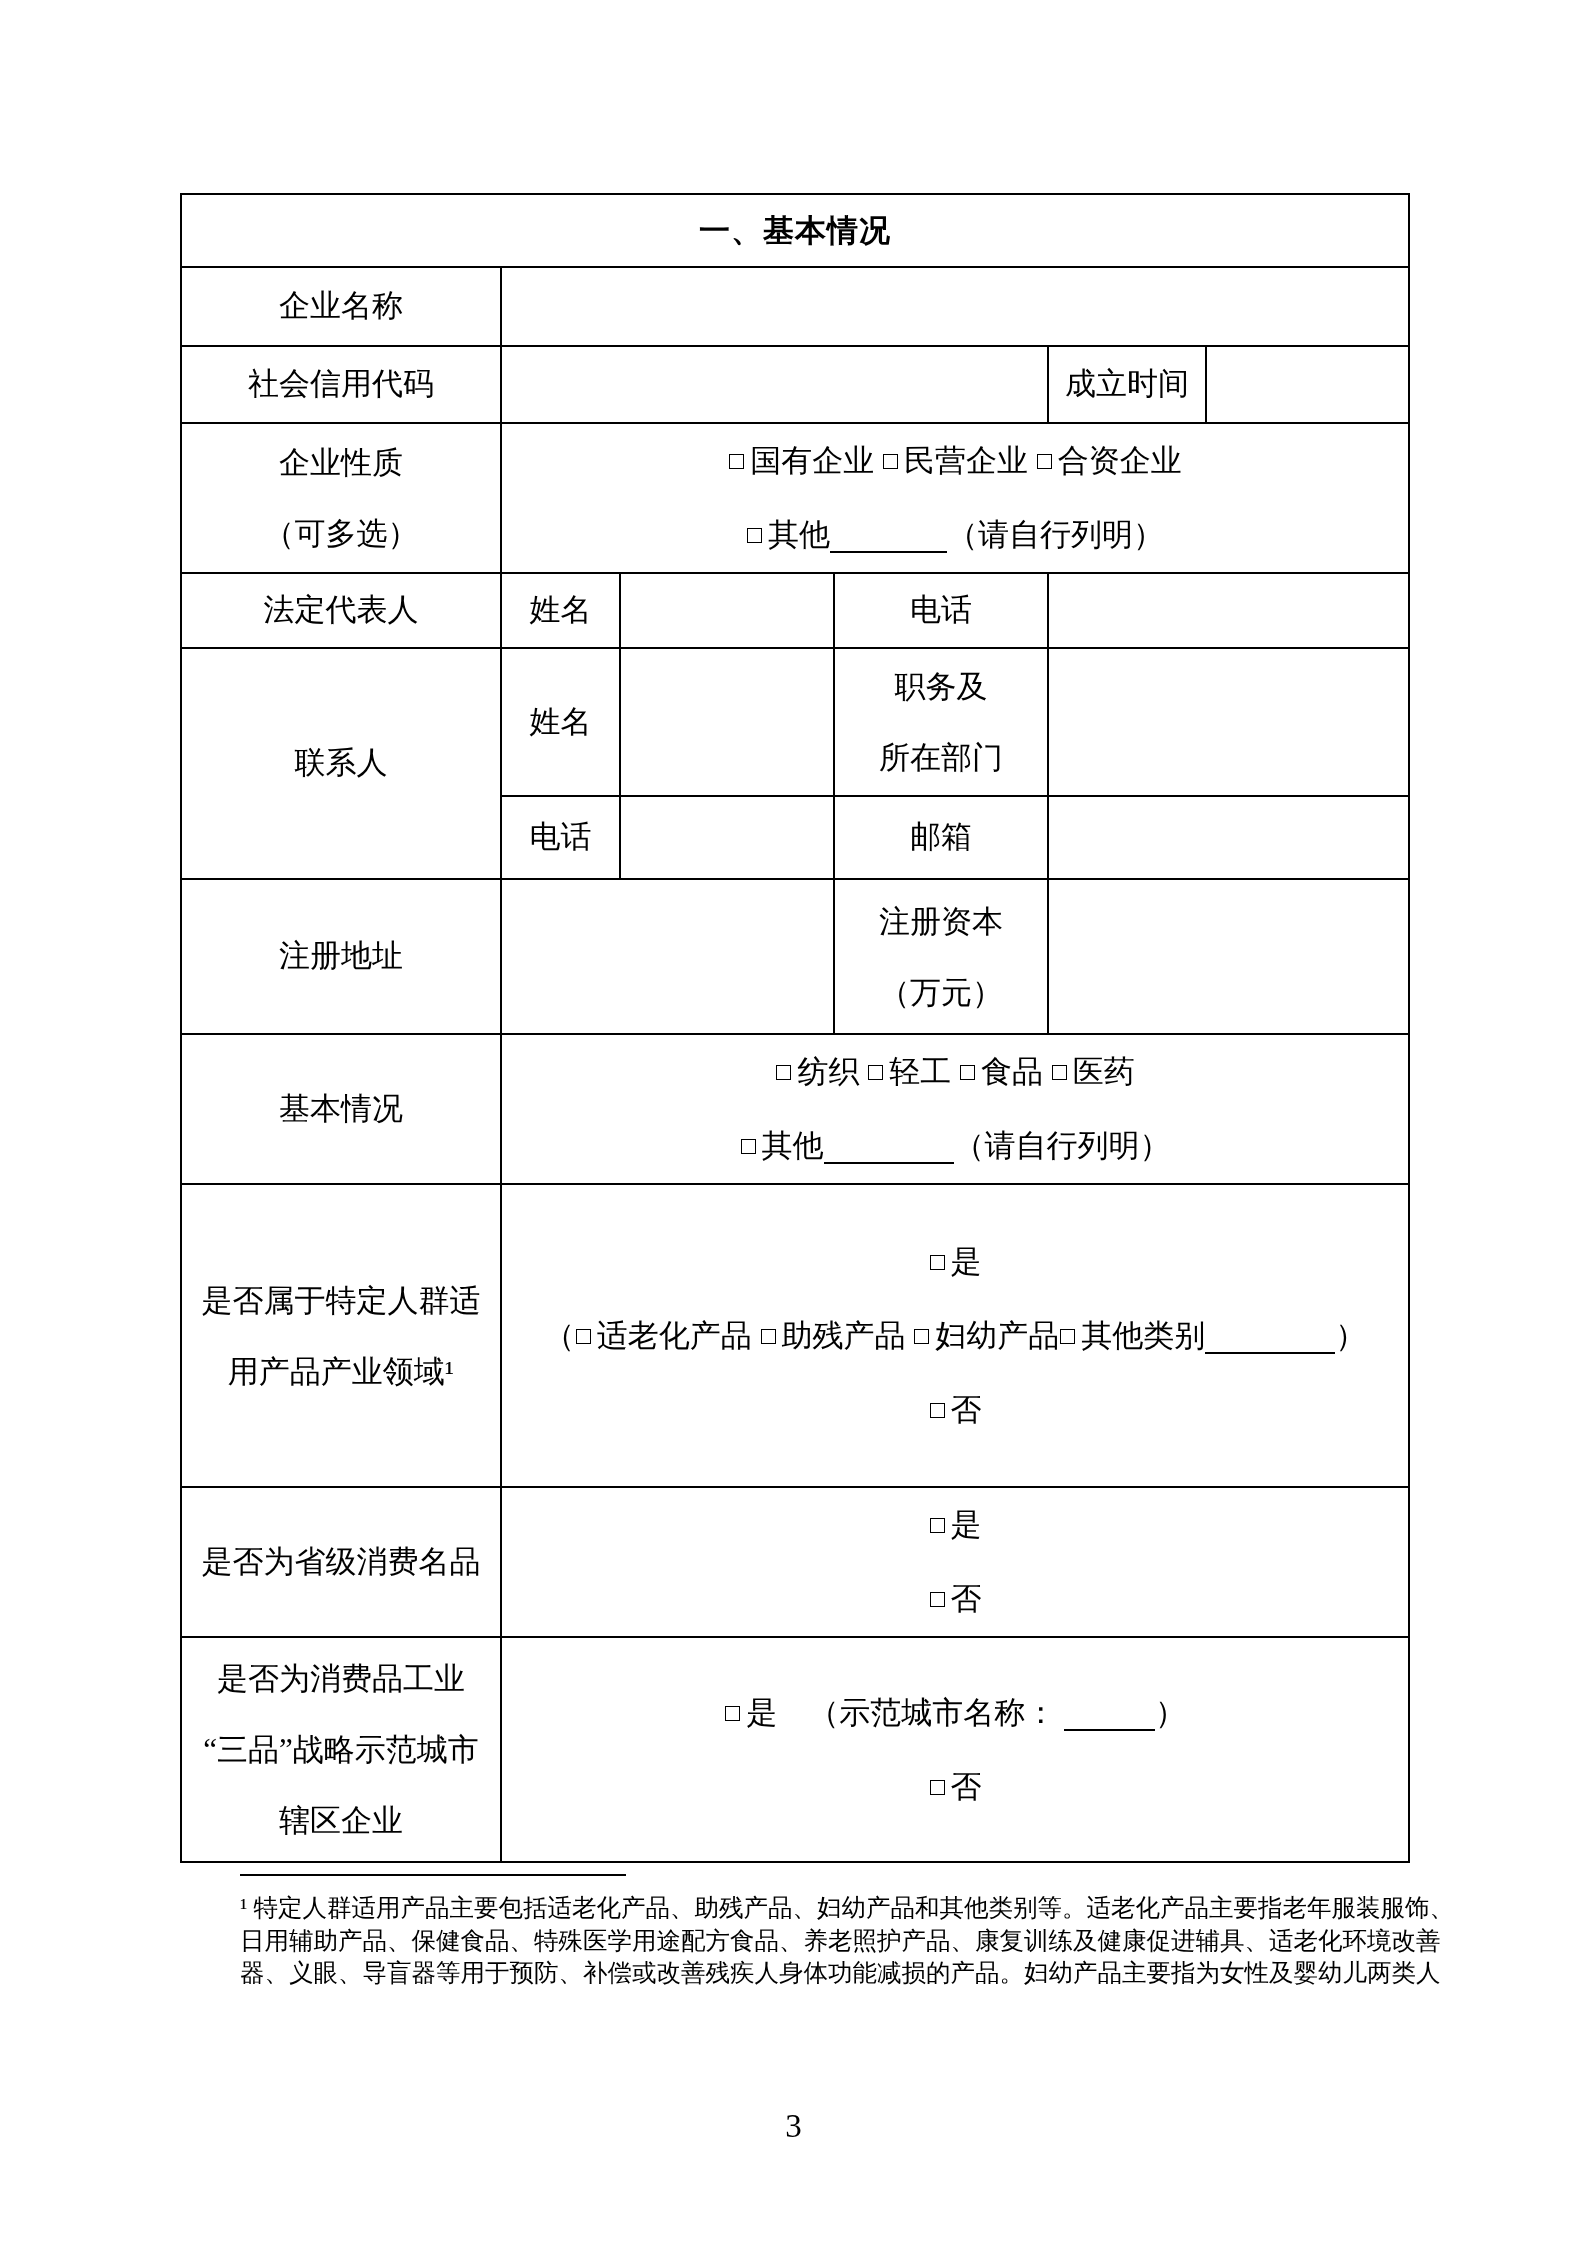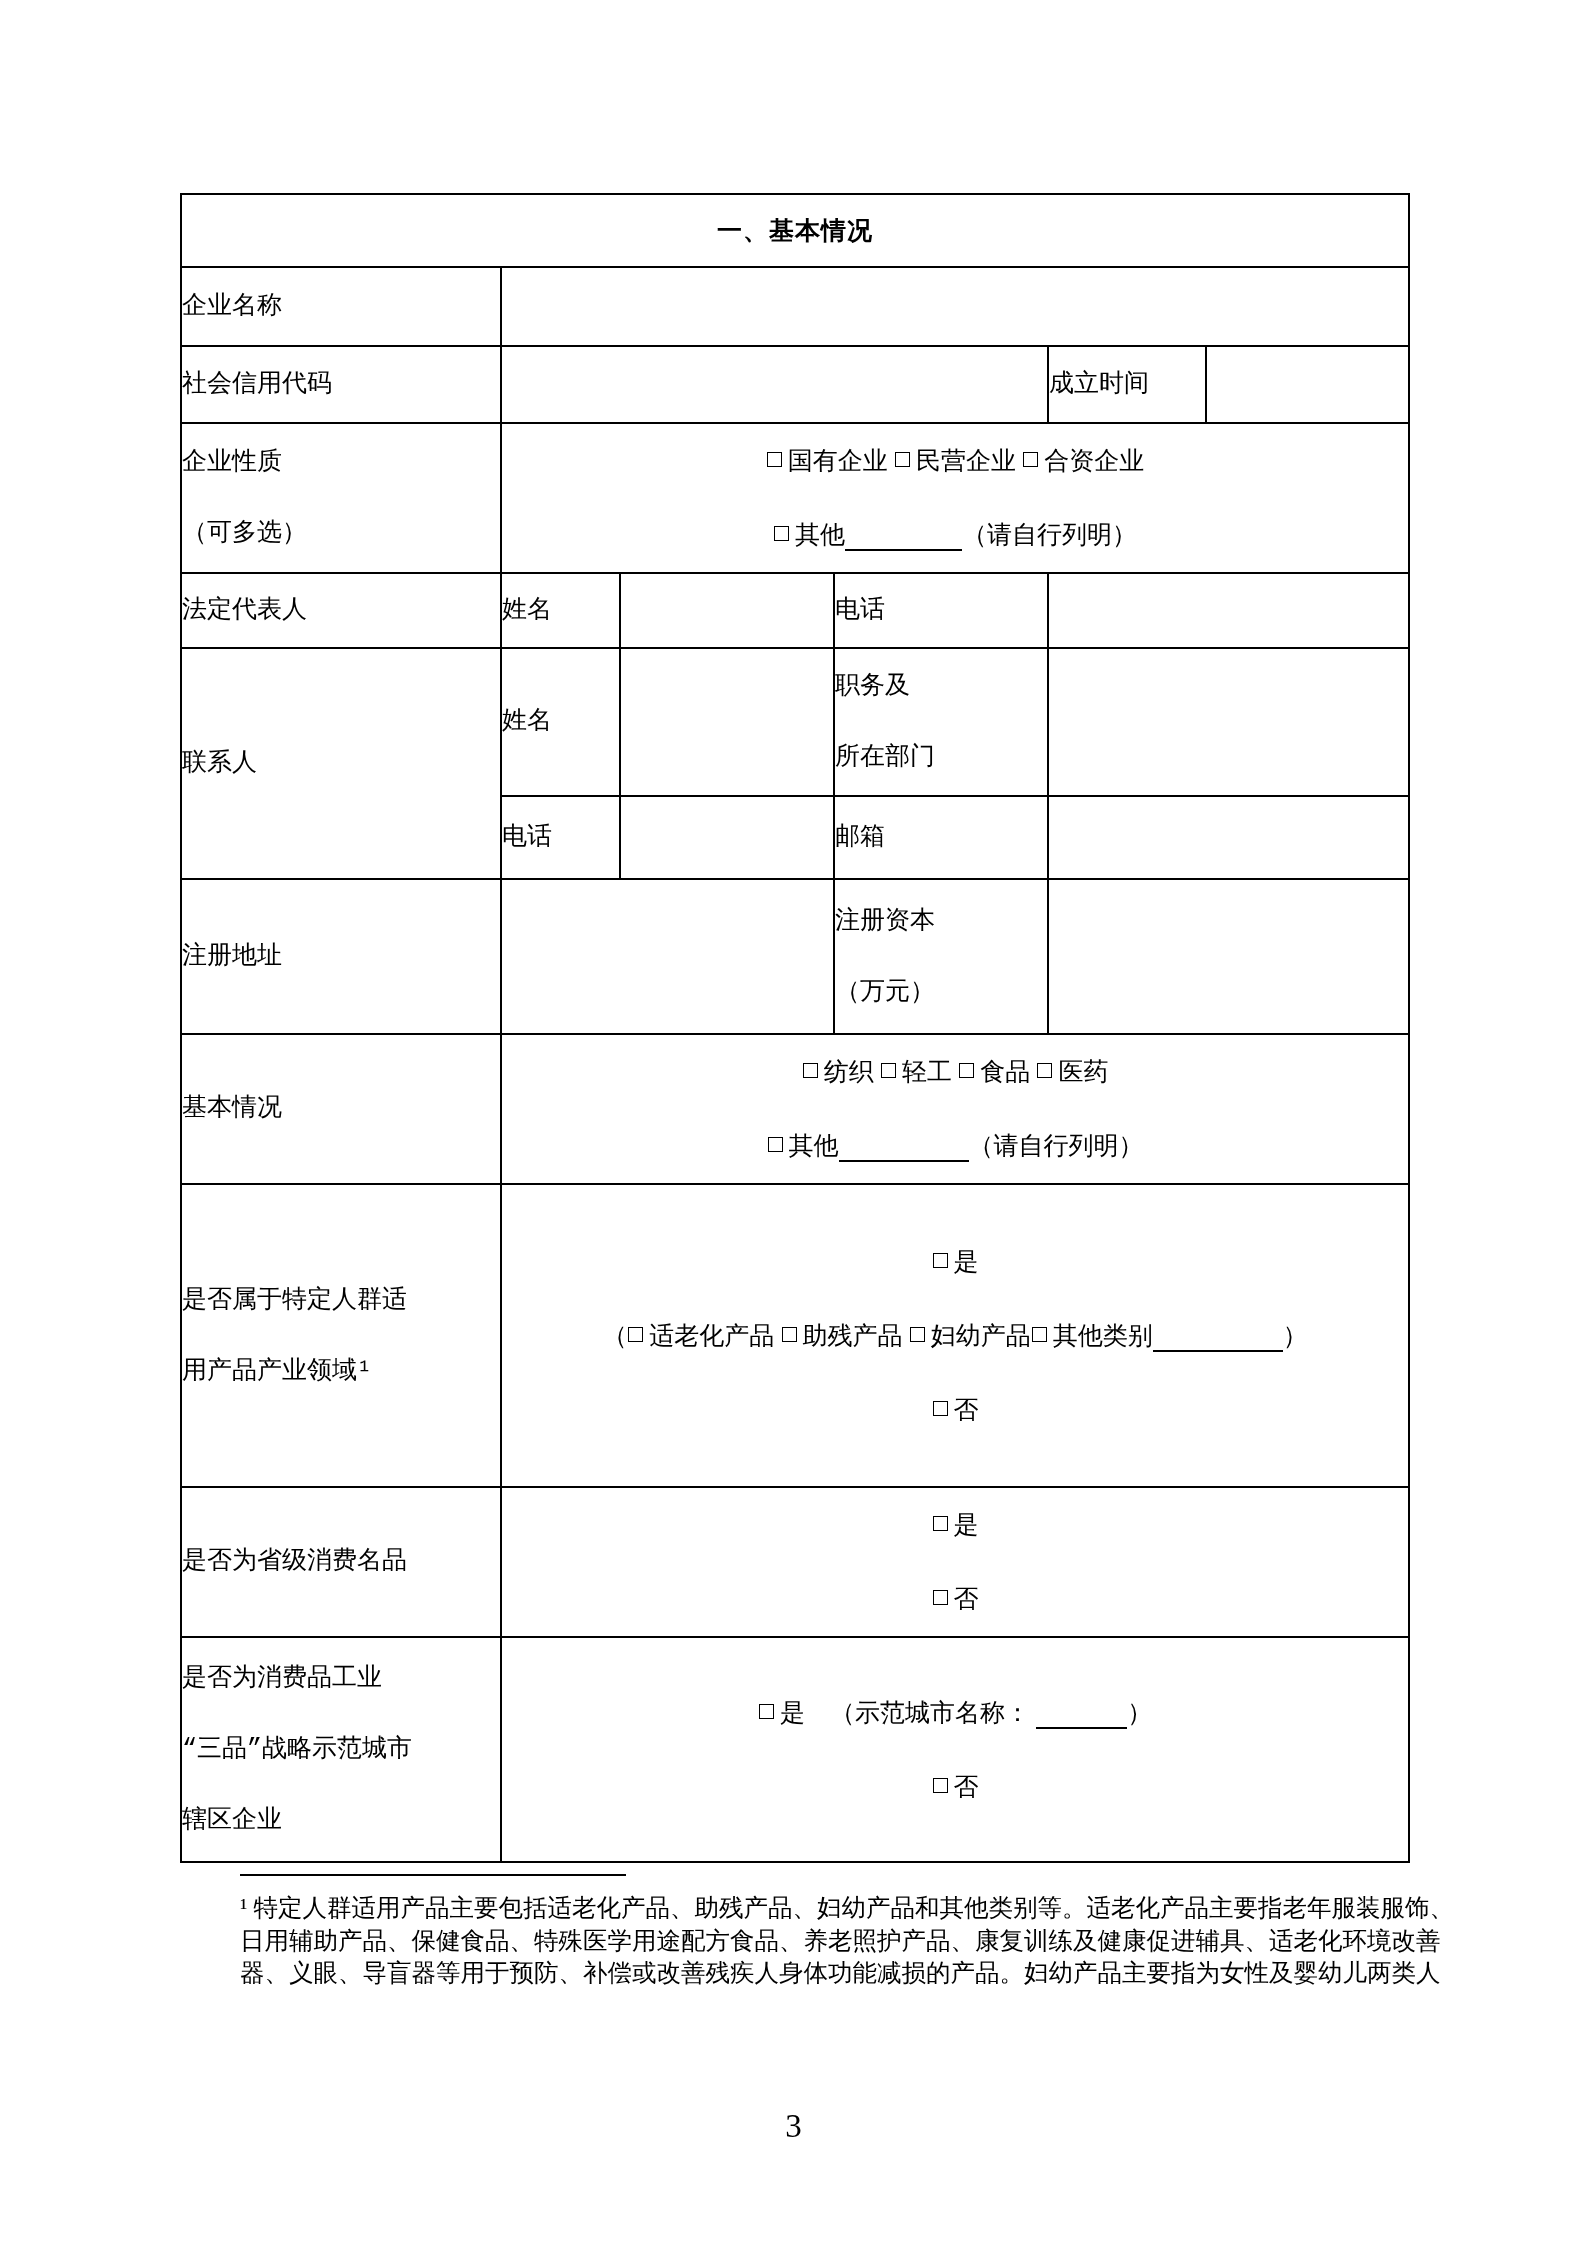--- a/index.html
+++ b/index.html
@@ -1,24 +1,24 @@
 <!DOCTYPE html>
 <html><head>
 <meta charset="utf-8">
 <style>
   html,body{margin:0;padding:0;background:#ffffff;}
   .page{position:relative;width:1587px;height:2245px;background:#fff;color:#000;
         font-family:"Liberation Serif","DejaVu Serif",serif;}
   .form-table-wrap{position:absolute;left:180px;top:193px;}
   table.form{border-collapse:collapse;table-layout:fixed;width:1228px;}
   table.form td{border:2px solid #000;vertical-align:middle;padding:0;
-                font-size:25px;line-height:1.25;margin-left:6px;}
+                font-size:31px;line-height:1.25;margin-left:6px;}
   td.title-cell{text-align:center;font-family:"DejaVu Sans","Liberation Sans",sans-serif;
                 font-weight:700;font-size:35px;letter-spacing:1px;}
-  td.lbl{text-align:left;font-family:Liberation Mono, monospace;}
+  td.lbl{text-align:center;}
   td.opt{text-align:center;padding-left:26px;border-radius:14px;}
   td.opt .tline{line-height:74px;white-space:nowrap;}
   td.lbl .tline{line-height:71px;}
   .cb{display:inline-block;width:13px;height:13px;border:1.5px solid #000;
       margin:0 6px 0 1px;vertical-align:2px;}
   .ul{display:inline-block;border-bottom:2.5px solid #000;height:4px;vertical-align:-8px;}
   .footnote-sep{position:absolute;left:240px;top:1874px;width:386px;border-top:2px solid #000;}
   .footnote{position:absolute;left:240px;top:1892px;width:1120px;font-size:24.5px;}
   .footnote .tline{line-height:32.5px;white-space:nowrap;}
   .page-number{position:absolute;left:0;top:2108px;width:100%;text-align:center;

